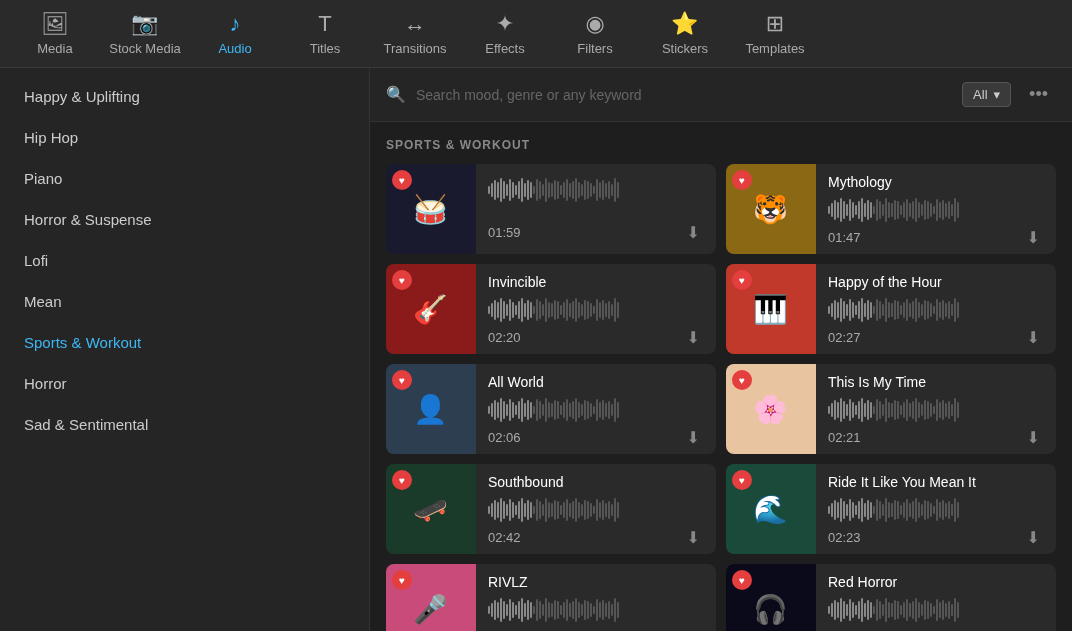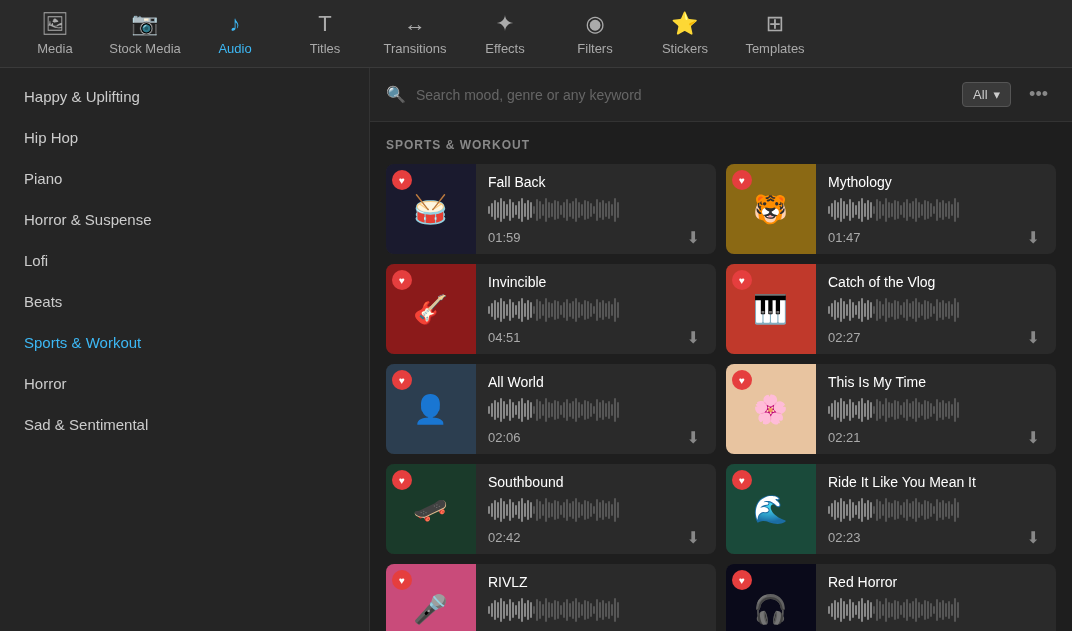--- a/index.html
+++ b/index.html
@@ -274,21 +274,21 @@
 
 <div class="main-content">
 
   <div class="sidebar">
 
   <div class="sidebar-item">Happy &amp; Uplifting</div>
       <div class="sidebar-item">Hip Hop</div>
       <div class="sidebar-item">Piano</div>
       <div class="sidebar-item">Horror &amp; Suspense</div>
       <div class="sidebar-item">Lofi</div>
-      <div class="sidebar-item">Beats</div>
+      <div class="sidebar-item">Mean</div>
       <div class="sidebar-item active">Sports &amp; Workout</div>
       <div class="sidebar-item">Horror</div>
       <div class="sidebar-item">Sad &amp; Sentimental</div>
     </div>
 
   <div class="right-panel">
 
     <div class="search-bar">
       <span class="search-icon">🔍</span>
       <input class="search-input" type="text" placeholder="Search mood, genre or any keyword" style="">
@@ -302,21 +302,20 @@
     <div class="music-grid-wrapper">
       <div class="section-title">SPORTS &amp; WORKOUT</div>
       <div class="music-grid">
 
       <div class="music-card">
             <div class="card-thumb" style="background: rgb(26, 26, 46);">
               <div class="card-thumb-img" style="font-size: 28px; display: flex; align-items: center; justify-content: center; width: 100%; height: 100%;">🥁</div>
               <div class="heart-badge" style="color: rgb(255, 255, 255); font-size: 10px; background: rgb(229, 62, 62); border-radius: 50%; width: 20px; height: 20px; display: flex; align-items: center; justify-content: center; position: absolute; top: 6px; left: 6px;">♥</div>
             </div>
             <div class="card-info">
-              <div class="card-title">Fall Back</div>
               <div class="waveform">
                 <div class="wave-bar" style="height: 8px; background: rgb(136, 136, 136);"></div>
                 <div class="wave-bar" style="height: 14px; background: rgb(136, 136, 136);"></div>
                 <div class="wave-bar" style="height: 20px; background: rgb(136, 136, 136);"></div>
                 <div class="wave-bar" style="height: 16px; background: rgb(136, 136, 136);"></div>
                 <div class="wave-bar" style="height: 24px; background: rgb(136, 136, 136);"></div>
                 <div class="wave-bar" style="height: 18px; background: rgb(136, 136, 136);"></div>
                 <div class="wave-bar" style="height: 12px; background: rgb(136, 136, 136);"></div>
                 <div class="wave-bar" style="height: 22px; background: rgb(136, 136, 136);"></div>
                 <div class="wave-bar" style="height: 16px; background: rgb(136, 136, 136);"></div>
@@ -468,32 +467,32 @@
                 <div class="wave-bar" style="height: 22px; background: rgb(85, 85, 85);"></div>
                 <div class="wave-bar" style="height: 16px; background: rgb(85, 85, 85);"></div>
                 <div class="wave-bar" style="height: 20px; background: rgb(85, 85, 85);"></div>
                 <div class="wave-bar" style="height: 14px; background: rgb(85, 85, 85);"></div>
                 <div class="wave-bar" style="height: 18px; background: rgb(85, 85, 85);"></div>
                 <div class="wave-bar" style="height: 12px; background: rgb(85, 85, 85);"></div>
                 <div class="wave-bar" style="height: 24px; background: rgb(85, 85, 85);"></div>
                 <div class="wave-bar" style="height: 16px; background: rgb(85, 85, 85);"></div>
               </div>
               <div class="card-footer">
-                <span class="card-duration">04:51</span>
+                <span class="card-duration">02:20</span>
                 <button class="download-btn">⬇</button>
               </div>
             </div>
           </div>
           <div class="music-card">
             <div class="card-thumb" style="background: rgb(192, 57, 43);">
               <div class="card-thumb-img" style="font-size: 28px; display: flex; align-items: center; justify-content: center; width: 100%; height: 100%;">🎹</div>
               <div class="heart-badge" style="color: rgb(255, 255, 255); font-size: 10px; background: rgb(229, 62, 62); border-radius: 50%; width: 20px; height: 20px; display: flex; align-items: center; justify-content: center; position: absolute; top: 6px; left: 6px;">♥</div>
             </div>
             <div class="card-info">
-              <div class="card-title">Catch of the Vlog</div>
+              <div class="card-title">Happy of the Hour</div>
               <div class="waveform">
                 <div class="wave-bar" style="height: 8px; background: rgb(136, 136, 136);"></div>
                 <div class="wave-bar" style="height: 14px; background: rgb(136, 136, 136);"></div>
                 <div class="wave-bar" style="height: 20px; background: rgb(136, 136, 136);"></div>
                 <div class="wave-bar" style="height: 16px; background: rgb(136, 136, 136);"></div>
                 <div class="wave-bar" style="height: 24px; background: rgb(136, 136, 136);"></div>
                 <div class="wave-bar" style="height: 18px; background: rgb(136, 136, 136);"></div>
                 <div class="wave-bar" style="height: 12px; background: rgb(136, 136, 136);"></div>
                 <div class="wave-bar" style="height: 22px; background: rgb(136, 136, 136);"></div>
                 <div class="wave-bar" style="height: 16px; background: rgb(136, 136, 136);"></div>

